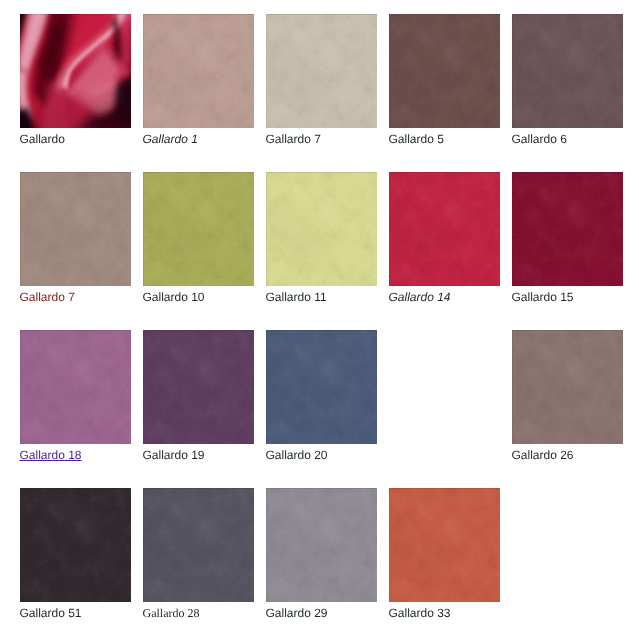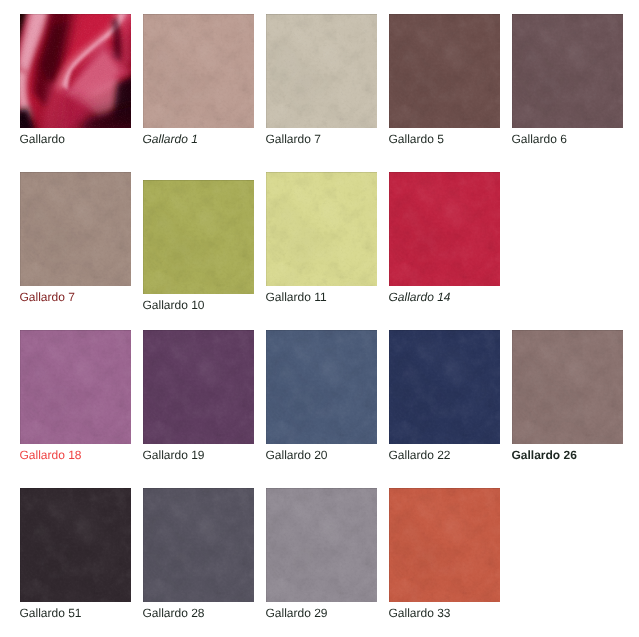--- a/index.html
+++ b/index.html
@@ -257,21 +257,21 @@
         <svg class="tx tx-f" viewBox="0 0 111 114" preserveAspectRatio="none">
           <rect width="111" height="114" filter="url(#glight)"></rect>
         </svg>
         <svg class="tx tx-g" viewBox="0 0 111 114" preserveAspectRatio="none">
           <rect width="111" height="114" filter="url(#blkf)"></rect>
         </svg>
         <div class="edge"></div>
       </div>
     <div class="label" style="color: #7f1d1d;">Gallardo 7</div>
   </div>
-  <div class="cell" style="left:143px;top:180px">
+  <div class="cell" style="left:143px;top:172px">
     <div class="swatch" style="background: rgb(169, 173, 88);">
         <svg class="tx tx-a" viewBox="0 0 111 114" preserveAspectRatio="none">
           <rect width="111" height="114" filter="url(#mdark)"></rect>
         </svg>
         <svg class="tx tx-b" viewBox="0 0 111 114" preserveAspectRatio="none">
           <rect width="111" height="114" filter="url(#mlight)"></rect>
         </svg>
         <svg class="tx tx-c" viewBox="0 0 111 114" preserveAspectRatio="none">
           <rect width="111" height="114" filter="url(#bdark)"></rect>
         </svg>
@@ -338,20 +338,47 @@
         <svg class="tx tx-f" viewBox="0 0 111 114" preserveAspectRatio="none">
           <rect width="111" height="114" filter="url(#glight)"></rect>
         </svg>
         <svg class="tx tx-g" viewBox="0 0 111 114" preserveAspectRatio="none">
           <rect width="111" height="114" filter="url(#blkf)"></rect>
         </svg>
         <div class="edge"></div>
       </div>
     <div class="label" style="color: rgb(30, 40, 34); font-style: italic;">Gallardo 14</div>
   </div>
+  <div class="cell" style="left:512px;top:172px">
+    <div class="swatch" style="background: rgb(134, 17, 50);">
+        <svg class="tx tx-a" viewBox="0 0 111 114" preserveAspectRatio="none">
+          <rect width="111" height="114" filter="url(#mdark)"></rect>
+        </svg>
+        <svg class="tx tx-b" viewBox="0 0 111 114" preserveAspectRatio="none">
+          <rect width="111" height="114" filter="url(#mlight)"></rect>
+        </svg>
+        <svg class="tx tx-c" viewBox="0 0 111 114" preserveAspectRatio="none">
+          <rect width="111" height="114" filter="url(#bdark)"></rect>
+        </svg>
+        <svg class="tx tx-d" viewBox="0 0 111 114" preserveAspectRatio="none">
+          <rect width="111" height="114" filter="url(#blight)"></rect>
+        </svg>
+        <svg class="tx tx-e" viewBox="0 0 111 114" preserveAspectRatio="none">
+          <rect width="111" height="114" filter="url(#gdark)"></rect>
+        </svg>
+        <svg class="tx tx-f" viewBox="0 0 111 114" preserveAspectRatio="none">
+          <rect width="111" height="114" filter="url(#glight)"></rect>
+        </svg>
+        <svg class="tx tx-g" viewBox="0 0 111 114" preserveAspectRatio="none">
+          <rect width="111" height="114" filter="url(#blkf)"></rect>
+        </svg>
+        <div class="edge"></div>
+      </div>
+    <div class="label" style="color: rgb(30, 40, 34);">Gallardo 15</div>
+  </div>
   <div class="cell" style="left:20px;top:330px">
     <div class="swatch" style="background: rgb(156, 102, 145);">
         <svg class="tx tx-a" viewBox="0 0 111 114" preserveAspectRatio="none">
           <rect width="111" height="114" filter="url(#mdark)"></rect>
         </svg>
         <svg class="tx tx-b" viewBox="0 0 111 114" preserveAspectRatio="none">
           <rect width="111" height="114" filter="url(#mlight)"></rect>
         </svg>
         <svg class="tx tx-c" viewBox="0 0 111 114" preserveAspectRatio="none">
           <rect width="111" height="114" filter="url(#bdark)"></rect>
@@ -363,21 +390,21 @@
           <rect width="111" height="114" filter="url(#gdark)"></rect>
         </svg>
         <svg class="tx tx-f" viewBox="0 0 111 114" preserveAspectRatio="none">
           <rect width="111" height="114" filter="url(#glight)"></rect>
         </svg>
         <svg class="tx tx-g" viewBox="0 0 111 114" preserveAspectRatio="none">
           <rect width="111" height="114" filter="url(#blkf)"></rect>
         </svg>
         <div class="edge"></div>
       </div>
-    <div class="label" style="color: #ef4444;">Gallardo 18</div>
+    <div class="label" style="color: #4c1d95; text-decoration: underline;">Gallardo 18</div>
   </div>
   <div class="cell" style="left:143px;top:330px">
     <div class="swatch" style="background: rgb(96, 62, 97);">
         <svg class="tx tx-a" viewBox="0 0 111 114" preserveAspectRatio="none">
           <rect width="111" height="114" filter="url(#mdark)"></rect>
         </svg>
         <svg class="tx tx-b" viewBox="0 0 111 114" preserveAspectRatio="none">
           <rect width="111" height="114" filter="url(#mlight)"></rect>
         </svg>
         <svg class="tx tx-c" viewBox="0 0 111 114" preserveAspectRatio="none">
@@ -419,47 +446,20 @@
         <svg class="tx tx-f" viewBox="0 0 111 114" preserveAspectRatio="none">
           <rect width="111" height="114" filter="url(#glight)"></rect>
         </svg>
         <svg class="tx tx-g" viewBox="0 0 111 114" preserveAspectRatio="none">
           <rect width="111" height="114" filter="url(#blkf)"></rect>
         </svg>
         <div class="edge"></div>
       </div>
     <div class="label" style="color: rgb(30, 40, 34);">Gallardo 20</div>
   </div>
-  <div class="cell" style="left:389px;top:330px">
-    <div class="swatch" style="background: rgb(43, 54, 92);">
-        <svg class="tx tx-a" viewBox="0 0 111 114" preserveAspectRatio="none">
-          <rect width="111" height="114" filter="url(#mdark)"></rect>
-        </svg>
-        <svg class="tx tx-b" viewBox="0 0 111 114" preserveAspectRatio="none">
-          <rect width="111" height="114" filter="url(#mlight)"></rect>
-        </svg>
-        <svg class="tx tx-c" viewBox="0 0 111 114" preserveAspectRatio="none">
-          <rect width="111" height="114" filter="url(#bdark)"></rect>
-        </svg>
-        <svg class="tx tx-d" viewBox="0 0 111 114" preserveAspectRatio="none">
-          <rect width="111" height="114" filter="url(#blight)"></rect>
-        </svg>
-        <svg class="tx tx-e" viewBox="0 0 111 114" preserveAspectRatio="none">
-          <rect width="111" height="114" filter="url(#gdark)"></rect>
-        </svg>
-        <svg class="tx tx-f" viewBox="0 0 111 114" preserveAspectRatio="none">
-          <rect width="111" height="114" filter="url(#glight)"></rect>
-        </svg>
-        <svg class="tx tx-g" viewBox="0 0 111 114" preserveAspectRatio="none">
-          <rect width="111" height="114" filter="url(#blkf)"></rect>
-        </svg>
-        <div class="edge"></div>
-      </div>
-    <div class="label" style="color: rgb(30, 40, 34);">Gallardo 22</div>
-  </div>
   <div class="cell" style="left:512px;top:330px">
     <div class="swatch" style="background: rgb(139, 115, 112);">
         <svg class="tx tx-a" viewBox="0 0 111 114" preserveAspectRatio="none">
           <rect width="111" height="114" filter="url(#mdark)"></rect>
         </svg>
         <svg class="tx tx-b" viewBox="0 0 111 114" preserveAspectRatio="none">
           <rect width="111" height="114" filter="url(#mlight)"></rect>
         </svg>
         <svg class="tx tx-c" viewBox="0 0 111 114" preserveAspectRatio="none">
           <rect width="111" height="114" filter="url(#bdark)"></rect>
@@ -471,21 +471,21 @@
           <rect width="111" height="114" filter="url(#gdark)"></rect>
         </svg>
         <svg class="tx tx-f" viewBox="0 0 111 114" preserveAspectRatio="none">
           <rect width="111" height="114" filter="url(#glight)"></rect>
         </svg>
         <svg class="tx tx-g" viewBox="0 0 111 114" preserveAspectRatio="none">
           <rect width="111" height="114" filter="url(#blkf)"></rect>
         </svg>
         <div class="edge"></div>
       </div>
-    <div class="label" style="color: rgb(30, 40, 34); font-weight: bold;">Gallardo 26</div>
+    <div class="label" style="color: rgb(30, 40, 34);">Gallardo 26</div>
   </div>
   <div class="cell" style="left:20px;top:488px">
     <div class="swatch" style="background: rgb(51, 42, 48);">
         <svg class="tx tx-a" viewBox="0 0 111 114" preserveAspectRatio="none">
           <rect width="111" height="114" filter="url(#mdark)"></rect>
         </svg>
         <svg class="tx tx-b" viewBox="0 0 111 114" preserveAspectRatio="none">
           <rect width="111" height="114" filter="url(#mlight)"></rect>
         </svg>
         <svg class="tx tx-c" viewBox="0 0 111 114" preserveAspectRatio="none">
@@ -525,21 +525,21 @@
           <rect width="111" height="114" filter="url(#gdark)"></rect>
         </svg>
         <svg class="tx tx-f" viewBox="0 0 111 114" preserveAspectRatio="none">
           <rect width="111" height="114" filter="url(#glight)"></rect>
         </svg>
         <svg class="tx tx-g" viewBox="0 0 111 114" preserveAspectRatio="none">
           <rect width="111" height="114" filter="url(#blkf)"></rect>
         </svg>
         <div class="edge"></div>
       </div>
-    <div class="label" style="color: rgb(30, 40, 34);">Gallardo 28</div>
+    <div class="label" style="color: rgb(30, 40, 34); font-family: Liberation Serif, serif;">Gallardo 28</div>
   </div>
   <div class="cell" style="left:266px;top:488px">
     <div class="swatch" style="background: rgb(145, 139, 148);">
         <svg class="tx tx-a" viewBox="0 0 111 114" preserveAspectRatio="none">
           <rect width="111" height="114" filter="url(#mdark)"></rect>
         </svg>
         <svg class="tx tx-b" viewBox="0 0 111 114" preserveAspectRatio="none">
           <rect width="111" height="114" filter="url(#mlight)"></rect>
         </svg>
         <svg class="tx tx-c" viewBox="0 0 111 114" preserveAspectRatio="none">

